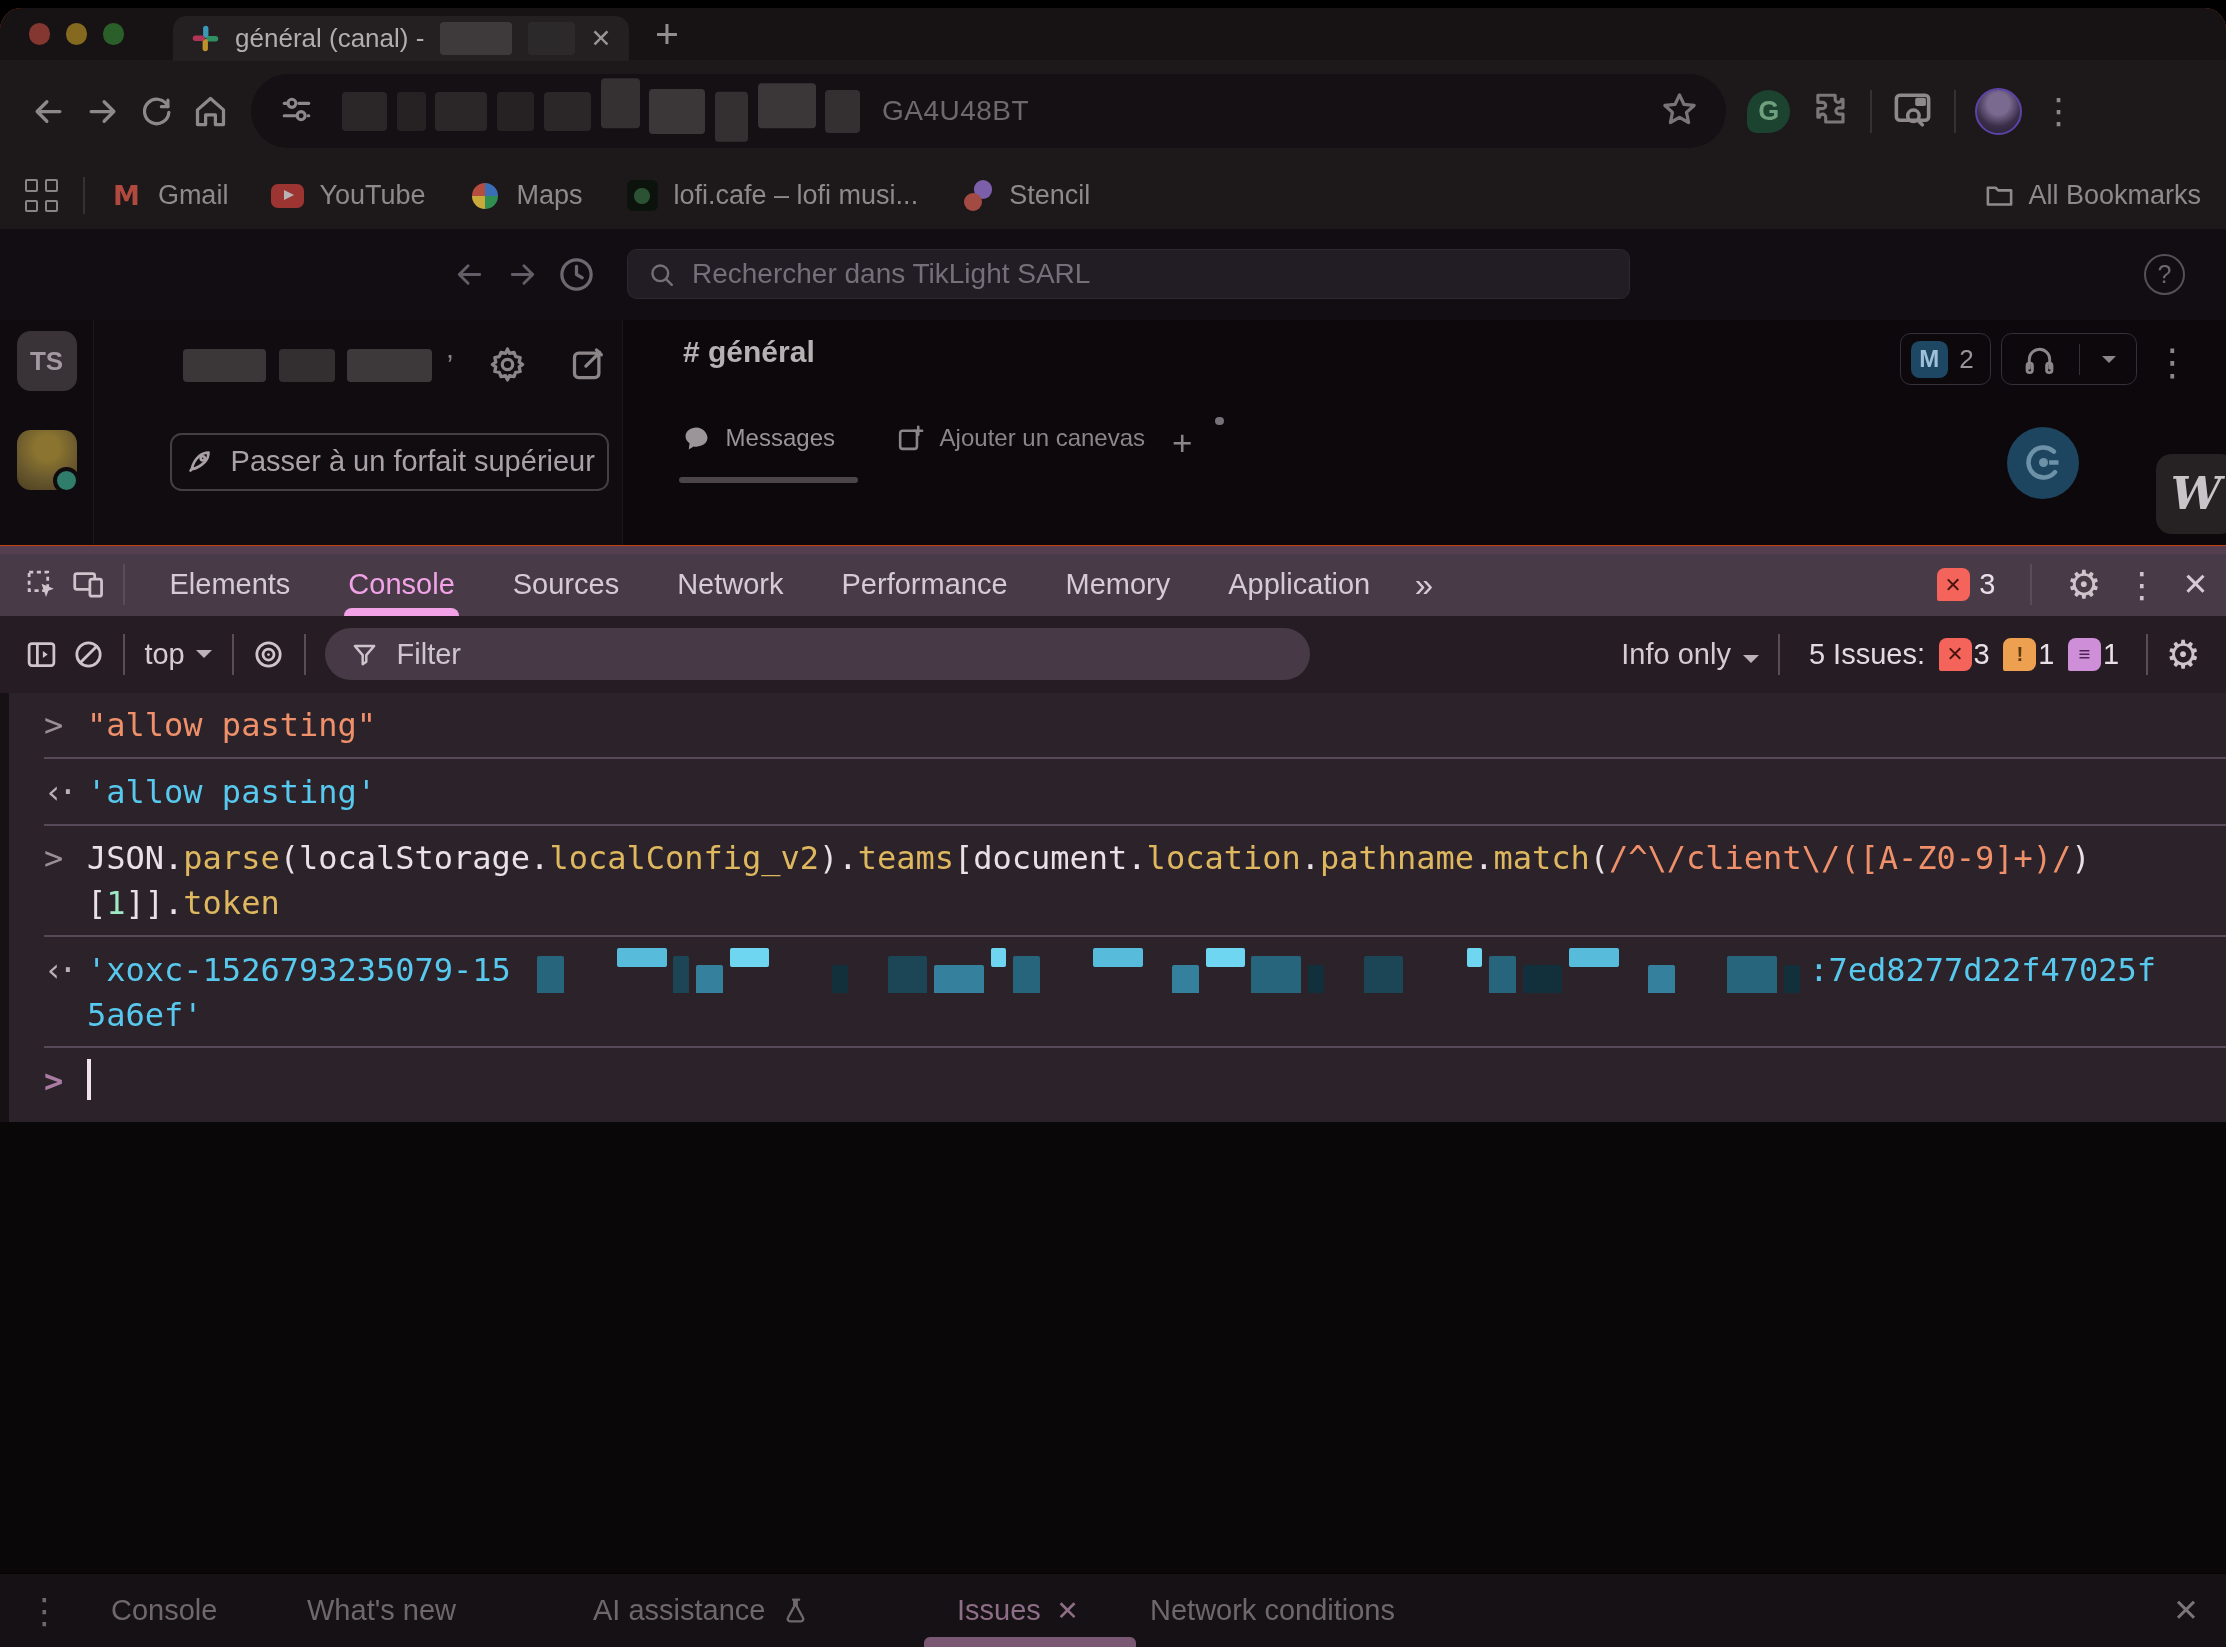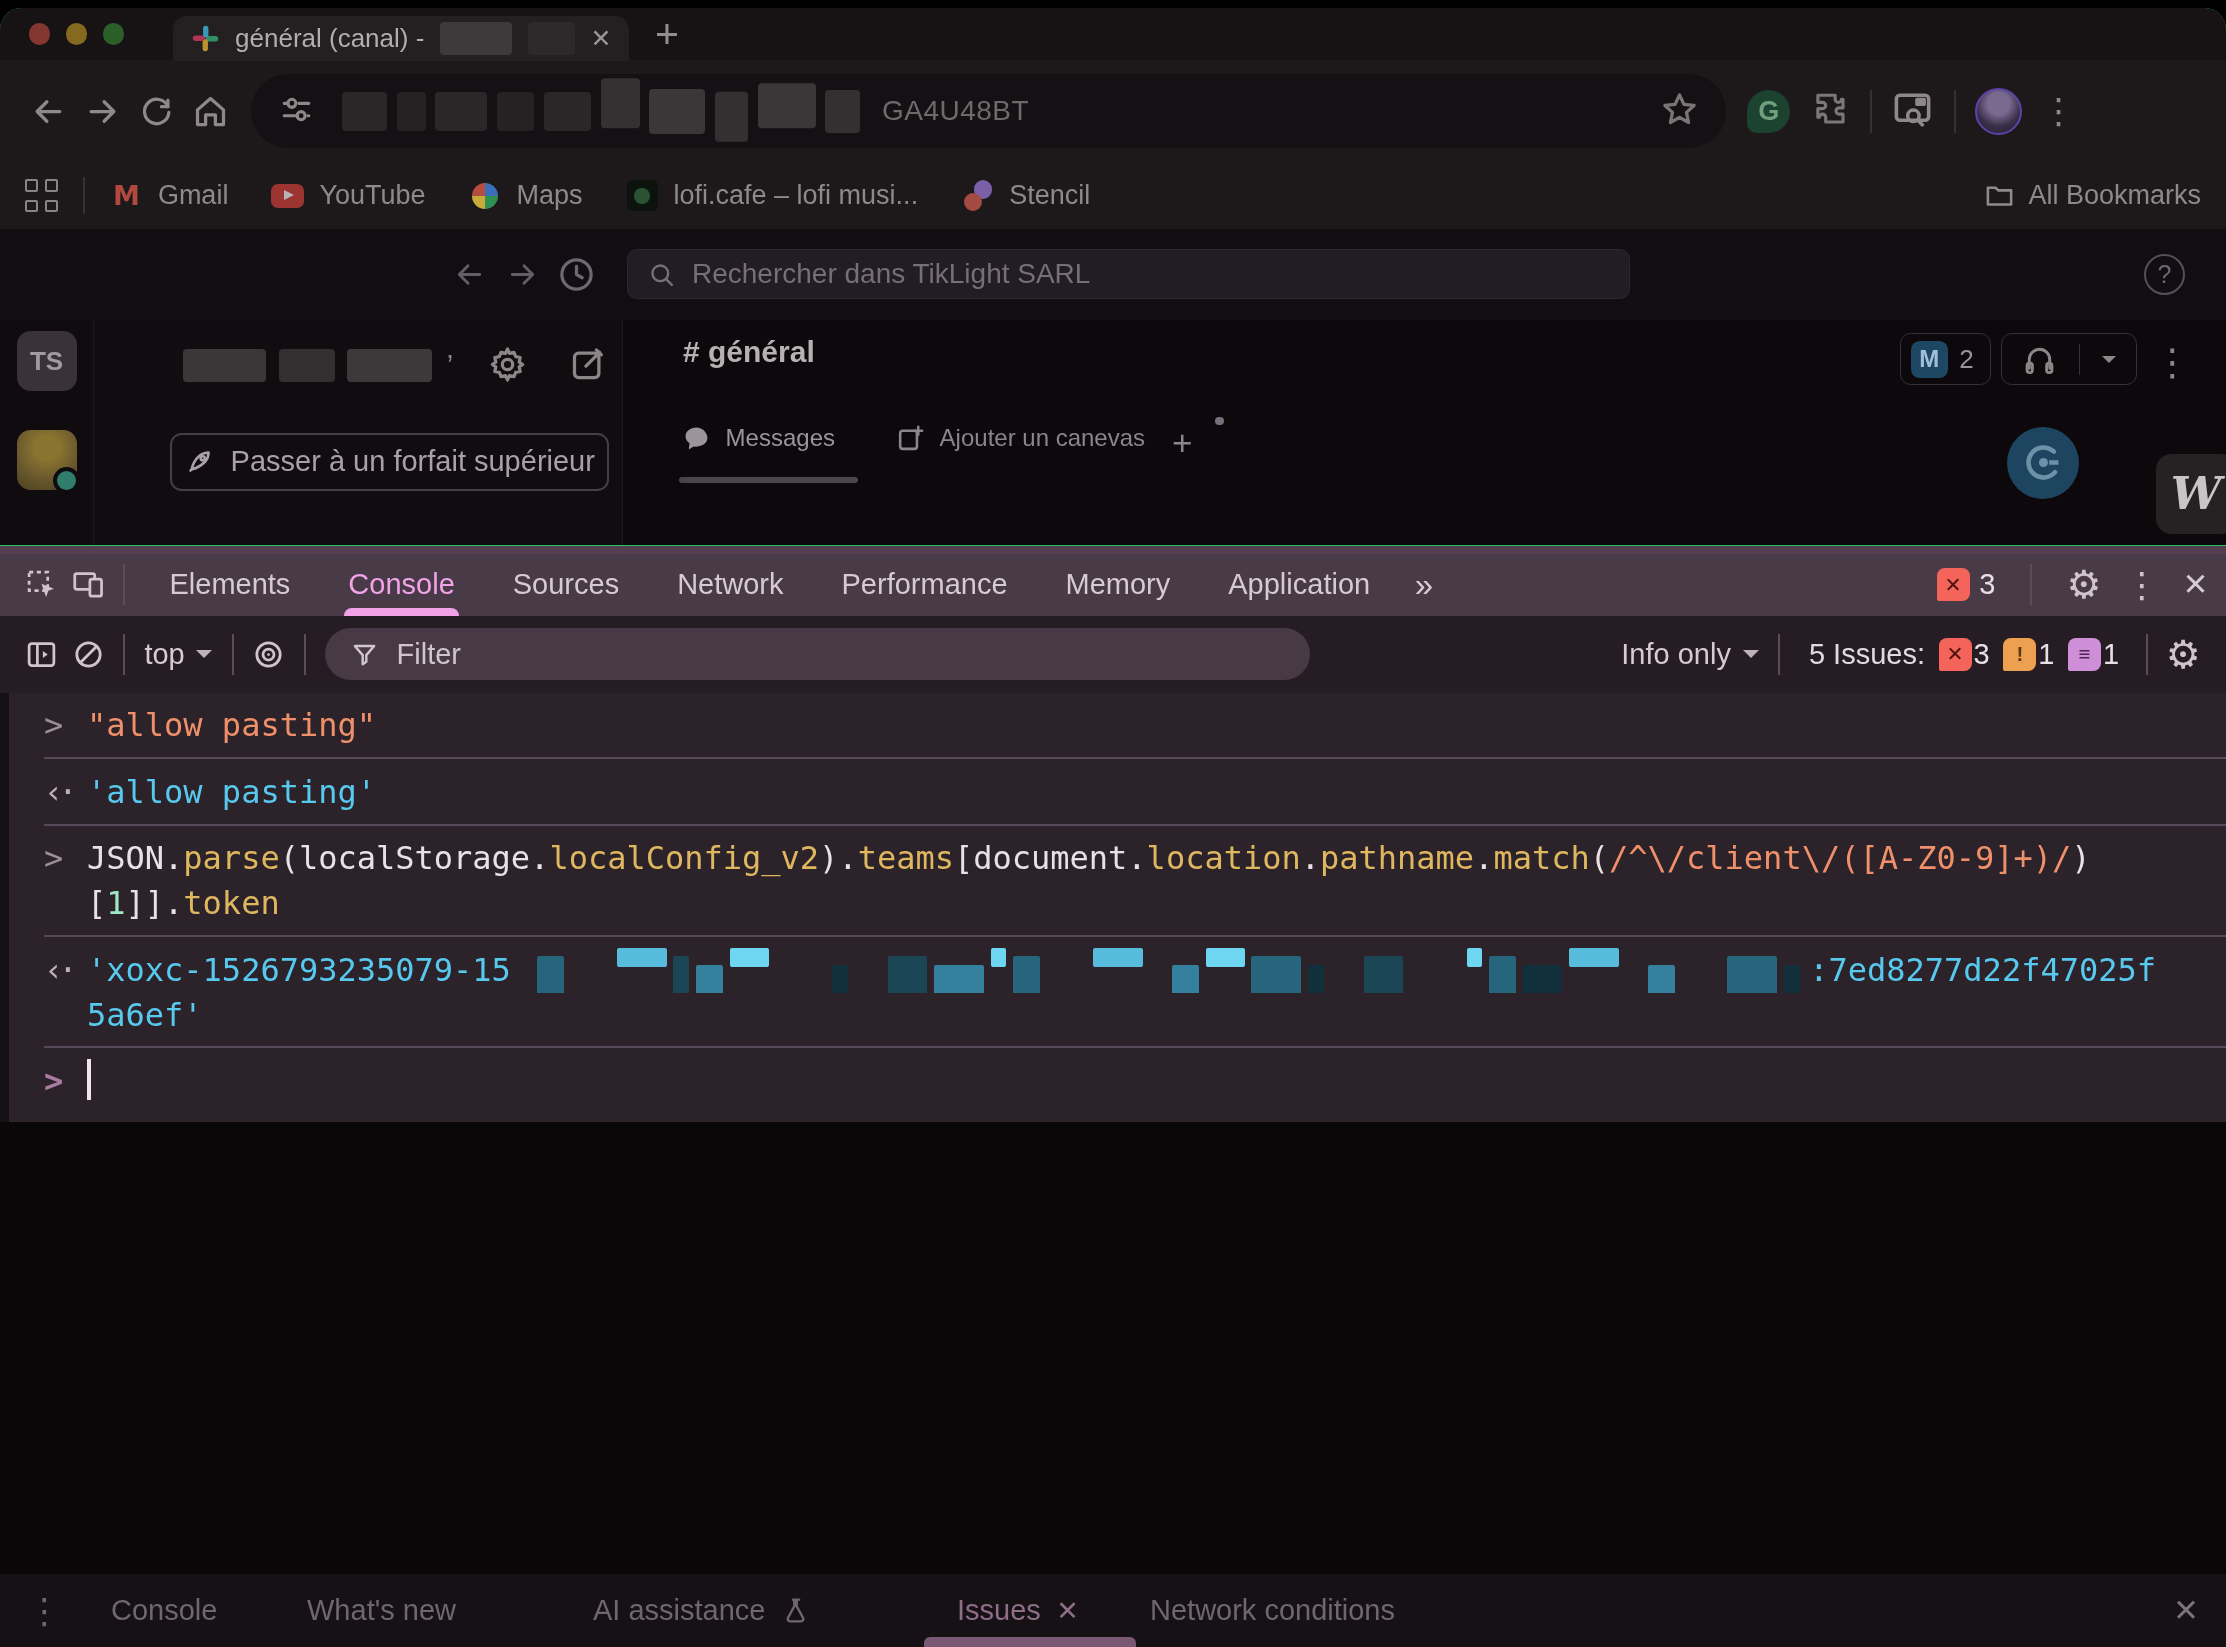--- a/index.html
+++ b/index.html
@@ -1,18 +1,18 @@
 <!DOCTYPE html>
 <html><head>
 <meta charset="utf-8">
 <style>
   *{margin:0;padding:0;box-sizing:border-box}
   html,body{width:2226px;height:1648px;background:#000;overflow:hidden;
     font-family:"Liberation Sans","DejaVu Sans",sans-serif;-webkit-font-smoothing:antialiased}
-  .window{position:absolute;top:7.8px;left:0;right:0;bottom:0;background:#22c55e;
+  .window{position:absolute;top:7.8px;left:0;right:0;bottom:0;background:#c2410c;
     border-radius:21.3px 21.3px 0 0;overflow:hidden}
   svg.s *{stroke:currentColor;fill:none;stroke-width:2;stroke-linecap:round;stroke-linejoin:round}
   svg .fl{fill:currentColor;stroke:none}
 
   
   .tabstrip{position:relative;height:52px;background:#171315}
   .traffic{position:absolute;left:29px;top:15.5px;display:flex;gap:15.5px}
   .tl{width:21.3px;height:21.3px;border-radius:50%}
   .tl.red{background:#833730}.tl.yellow{background:#85691e}.tl.green{background:#2b5f29}
   .tab{position:absolute;left:173px;top:7.8px;width:456px;height:45px;background:#242021;
@@ -125,21 +125,21 @@
   .gear{font-size:39px;line-height:1;font-family:"DejaVu Sans",sans-serif}
   .xclose{font-size:31px;color:#d6cbd4}
   .dots3{font-size:35px;color:#cfc3cc}
 
   .dt-toolbar{height:78px;background:#261d24;display:flex;align-items:center;padding:0 17.5px;
     color:#cfc3cc;border-bottom:1.9px solid #161014}
   .top-dd{display:flex;align-items:center;gap:11.6px;font-size:29px;color:#d6cbd4;margin:0 7.8px}
   .caret2{width:0;height:0;border:8.7px solid transparent;border-top-color:#bdb1ba;margin-top:8.7px}
   .filter{width:985px;height:52px;border-radius:26px;background:#473a46;display:flex;
     align-items:center;gap:17.5px;padding:0 25px;margin-left:7.8px;color:#d0c5ce;font-size:29px}
-  .lvl{margin-left:auto;display:flex;align-items:center;gap:11.6px;font-size:29px;color:#d6cbd4}
+  .lvl{margin-left:auto;display:flex;align-items:flex-end;gap:11.6px;font-size:29px;color:#d6cbd4}
   .issues-cluster{display:flex;align-items:center;gap:13.6px;font-size:29px;color:#e3dae1;margin:0 9.7px}
 
   .console{position:absolute;top:147px;left:0;right:0;height:429px;background:#2b2329;
     border-left:9.7px solid #161114;font-family:"DejaVu Sans Mono",monospace}
   .crow{position:relative;display:flex;padding:10.7px 19.4px 10.7px 35px}
   .crow.sep::after{content:'';position:absolute;left:35px;right:0;bottom:0;height:1.9px;background:#574957}
   .cmark{flex:none;width:43px;font-size:32px;line-height:45px;color:#9b9096}
   .crow.result .cmark{color:#bdb1b8;letter-spacing:-4.9px}
   .cbody{font-size:32px;line-height:45px;color:#e8e2e6;min-width:0}
   .cline.flexline{display:flex;width:2069px}

